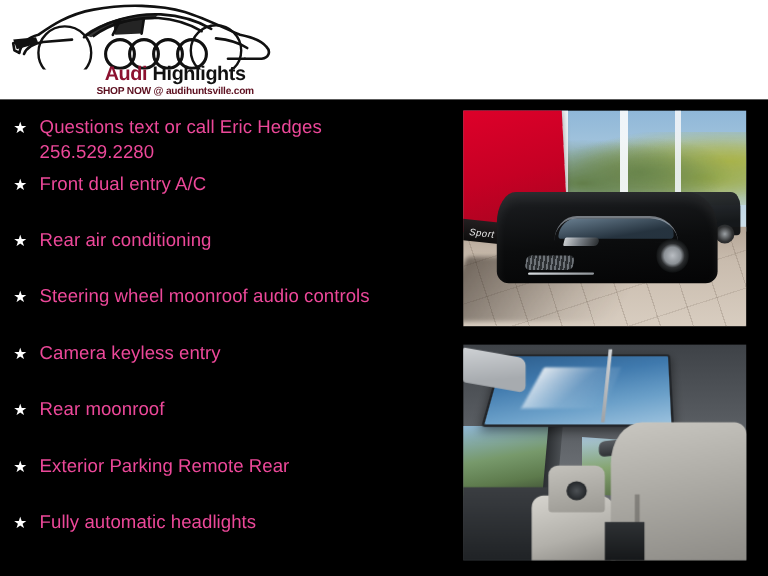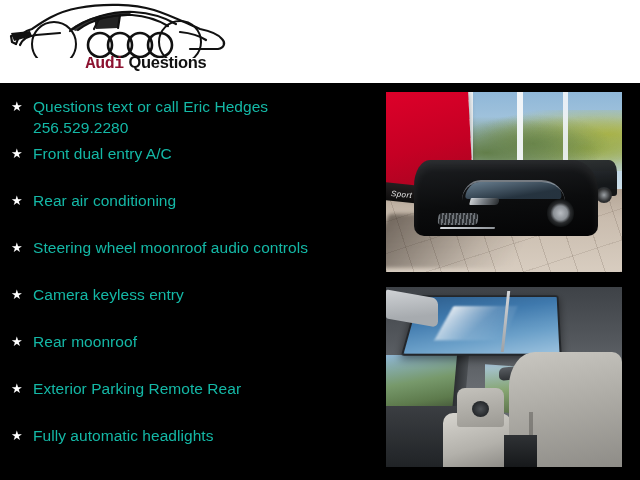--- a/index.html
+++ b/index.html
@@ -40,21 +40,21 @@
     height: 58px;
   }
   .logo-wordmark {
     position: absolute;
     left: 48px; top: 54px;
     width: 180px;
     text-align: center;
     line-height: 1;
   }
   .logo-wordmark .w-audi {
-    font-family: Liberation Mono, monospace;
+    font-family: Liberation Sans, sans-serif;
     font-weight: bold;
     font-size: 16.5px;
     letter-spacing: -0.3px;
     color: #8c1230;
   }
   .logo-wordmark .w-hunts {
     font-family: "Liberation Sans", sans-serif;
     font-weight: bold;
     font-size: 16.5px;
     letter-spacing: -0.3px;
@@ -115,21 +115,21 @@
     line-height: 21px;
     color: #ffffff;
     text-align: left;
     padding-left: 3px;
   }
   .hl-text {
     flex: 1 1 auto;
     font-family: "Liberation Sans", sans-serif;
     font-size: 15.5px;
     line-height: 21px;
-    color: #14b8a6;
+    color: #ec4899;
     letter-spacing: 0.05px;
   }
   .hl-sub {
     display: block;
   }
 
   
   .photo {
     position: absolute;
     overflow: hidden;
@@ -443,23 +443,24 @@
         </g>
         <g fill="none" stroke="#111111" stroke-width="2.6">
           <circle cx="92" cy="45" r="12"></circle>
           <circle cx="112" cy="45" r="12"></circle>
           <circle cx="132" cy="45" r="12"></circle>
           <circle cx="152" cy="45" r="12"></circle>
         </g>
       </svg>
 
       <div class="logo-wordmark">
-        <span class="w-audi">Audi</span><span> </span><span class="w-hunts">Questions</span>
+        <span class="w-audi">Audi</span><span> </span><span class="w-hunts">Highlights</span>
       </div>
 
+      <div class="logo-tagline">SHOP NOW @ audihuntsville.com</div>
     </div>
 
   </div>
 
   <div class="body-area">
 
     <ul class="highlights" id="highlight-list">
         <li class="hl-item" style="top: 13px;">
           <span class="hl-star">★</span>
           <span class="hl-text">Questions text or call Eric Hedges<span class="hl-sub">256.529.2280</span></span>

